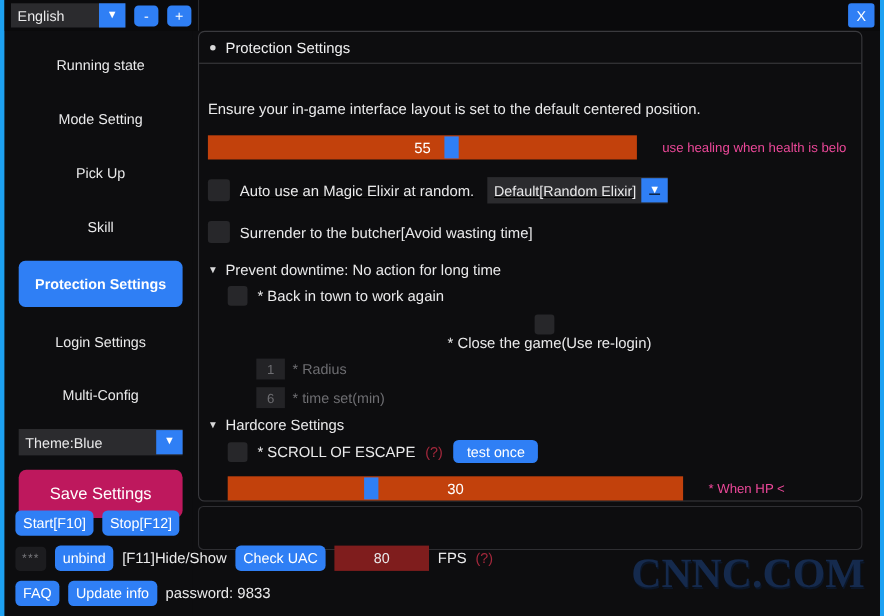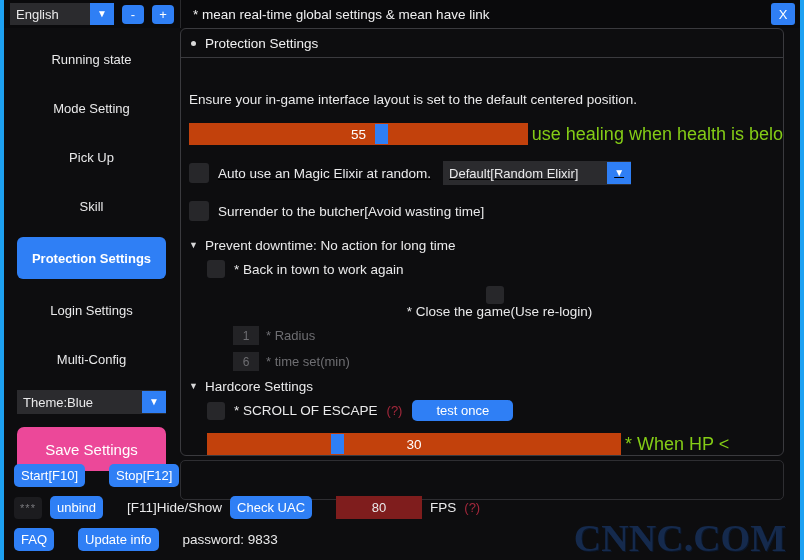--- a/index.html
+++ b/index.html
@@ -130,21 +130,21 @@
   }
   .theme-select .lbl {
     color: #e9e9ea;
     font-size: 13px;
     padding-left: 6px;
     flex: 1;
   }
   .save-btn {
     margin: 13px 9px 0 9px;
     height: 44px;
-    background: #ec4899;
+    background: #be185d;
     border-radius: 7px;
     color: #fff;
     font-size: 15px;
     display: flex;
     align-items: center;
     justify-content: center;
     text-align: right;
   }
   
   .main-panel {
@@ -205,23 +205,23 @@
     z-index: 2;
   }
   .slider .handle {
     position: absolute;
     top: 1px;
     width: 13px;
     height: 20px;
     background: #2f7ff5;
   }
   .slider-label {
-    color: #84cc16;
-    font-size: 18px;
-    margin-left: 4px;
+    color: #ec4899;
+    font-size: 12px;
+    margin-left: 23px;
     white-space: nowrap;
   }
   
   .cb-row {
     display: flex;
     align-items: center;
     padding-left: 8px;
   }
   .checkbox {
     width: 20px;
@@ -232,21 +232,21 @@
   }
   .checkbox.sm { width: 18px; height: 18px; }
   .cb-label {
     color: #eaeaeb;
     font-size: 13.5px;
     margin-left: 9px;
     white-space: nowrap;
   }
   .combo {
     margin-left: 12px;
-    width: 188px;
+    width: 164px;
     height: 24px;
     background: #2b2b2e;
     display: flex;
     align-items: center;
   }
   .combo .lbl {
     color: #eaeaeb;
     font-size: 13px;
     padding-left: 6px;
     flex: 1;
@@ -284,21 +284,21 @@
   .help-q {
     color: #a4283c;
     font-size: 13px;
     margin-left: 9px;
   }
   .pill-btn {
     background: #2f7ff5;
     color: #fff;
     font-size: 13px;
     border-radius: 5px;
-    padding: 2px 24px;
+    padding: 2px 12px;
     margin-left: 10px;
     line-height: 17px;
   }
   
   .bottom-panel {
     position: absolute;
     left: 176px; top: 460px;
     width: 604px;
     height: 40px;
     border: 1px solid #2e2e32;
@@ -313,21 +313,21 @@
   }
   .r1 { top: 464px; }
   .r2 { top: 496px; }
   .r3 { top: 528px; }
   .blue-btn {
     background: #2f7ff5;
     color: #fff;
     font-size: 13px;
     border-radius: 5px;
     padding: 3px 7px;
-    margin-right: 24px;
+    margin-right: 8px;
     line-height: 17px;
     white-space: nowrap;
   }
   .pw-box {
     width: 28px;
     height: 22px;
     background: #1c1c1f;
     border-radius: 4px;
     margin-right: 8px;
     display: flex;
@@ -350,21 +350,21 @@
     display: flex;
     align-items: center;
     justify-content: center;
     color: #eaeaeb;
     font-size: 13px;
     margin-right: 8px;
   }
   .watermark {
     position: absolute;
     right: 14px;
-    top: 516px;
+    top: 500px;
     font-family: "Liberation Serif", serif;
     font-size: 38px;
     font-weight: bold;
     color: #152a4d;
     letter-spacing: 0px;
     text-shadow: 1px 1px 0 #0b1628;
   }
 </style>
 </head>
 <body>
@@ -372,21 +372,20 @@
 <div id="app">
 
   <div class="topbar">
     <div class="lang-select">
       <span class="lbl">English</span>
       <span class="dd-arrow">▼</span>
     </div>
     <div class="tb-btn">-</div>
     <div class="tb-btn">+</div>
     <div class="topbar-sep"></div>
-    <div class="title-text">* mean real-time global settings   &amp; mean have link</div>
     <div class="close-btn">X</div>
   </div>
 
   <div class="sidebar">
     <div class="nav-gap"></div>
     <div class="nav-item">
       <span>Running state</span>
     </div>
     <div class="nav-gap"></div>
     <div class="nav-item">

